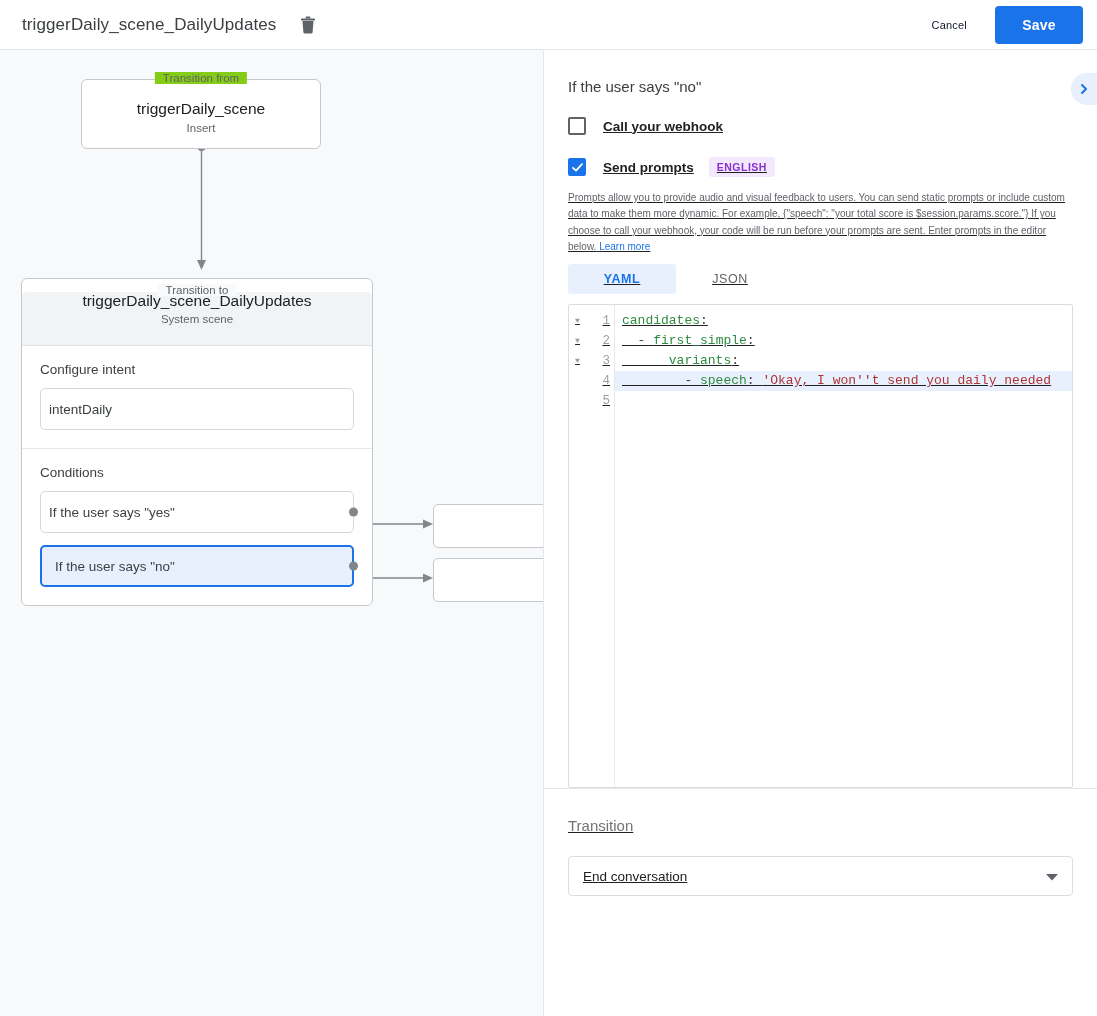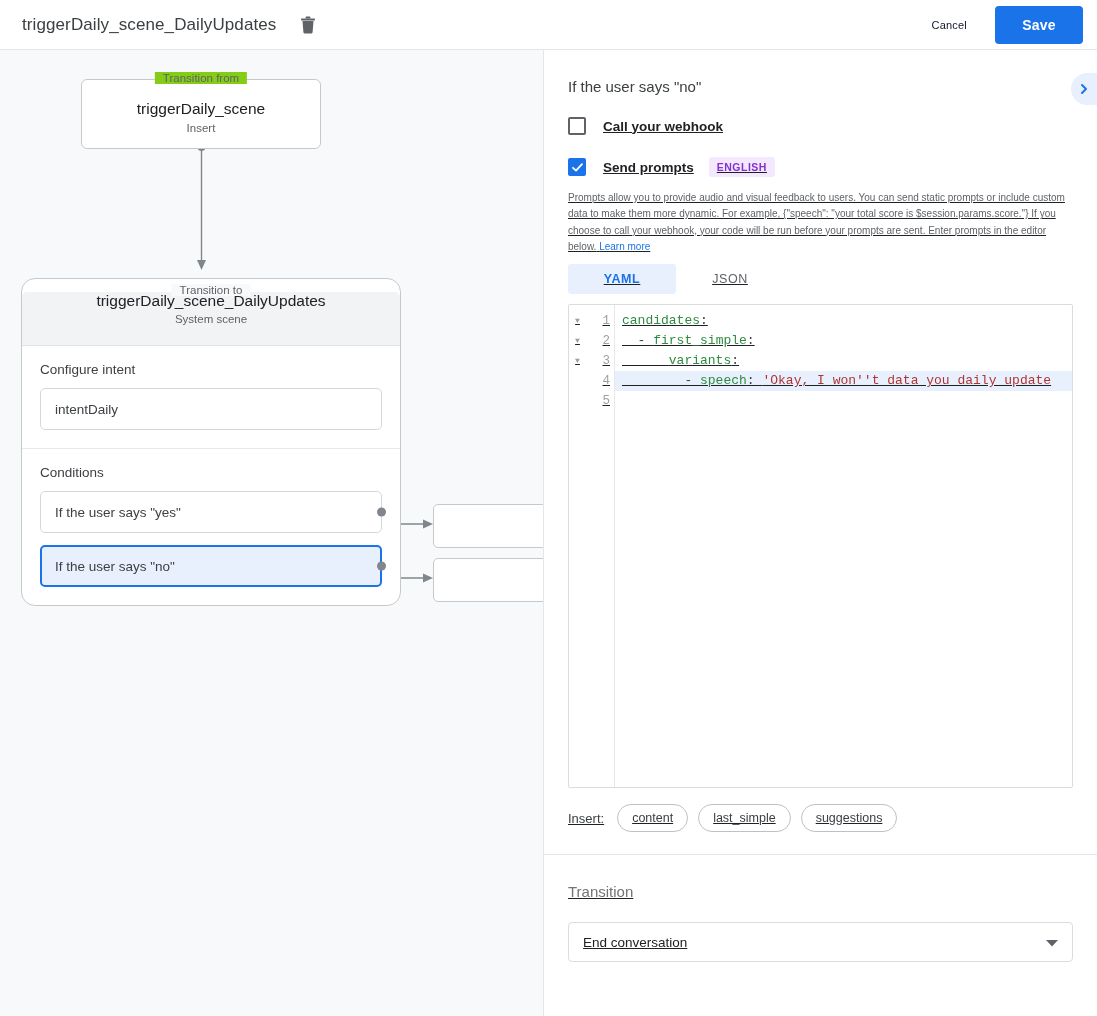--- a/index.html
+++ b/index.html
@@ -120,24 +120,24 @@
   .node-sub {
     text-align: center;
     font-size: 11.5px;
     color: #5f6368;
     margin-top: 4px;
   }
 
   .node-to {
     position: absolute;
     left: 21px; top: 228px;
-    width: 380px;
+    width: 352px;
     background: #fff;
     border: 1px solid #c6c9cc;
-    border-radius: 14px;
+    border-radius: 6px;
     box-sizing: border-box;
   }
   .node-to-head {
     background: #f1f3f4;
     border-radius: 5px 5px 0 0;
     height: 53px;
     position: relative;
     border-bottom: 1px solid #e0e2e5;
   }
   .node-to-head .node-title { margin-top: 13px; font-size: 15.5px; }
@@ -162,21 +162,21 @@
     font-size: 13.5px;
     color: #3c4043;
     margin-bottom: 11px;
   }
   .field-box {
     border: 1px solid #d6d9dc;
     border-radius: 5px;
     height: 42px;
     display: flex;
     align-items: center;
-    padding: 0 14px;
+    padding: 0 8px;
     font-size: 13.5px;
     color: #3c4043;
     background: #fff;
     box-sizing: border-box;
     position: relative;
     cursor: pointer;
   }
   .field-box + .field-box { margin-top: 12px; }
   .field-box.selected {
     border: 2px solid #1a73e8;
@@ -553,31 +553,25 @@
             </div>
             <div class="gline">
               <span class="fold"></span>
               <span class="lnum">5</span>
             </div>
           </div>
         <div class="code" id="code">
             <div class="cline"><span class="k">candidates</span><span class="p">:</span></div>
             <div class="cline"><span class="p">  - </span><span class="k">first_simple</span><span class="p">:</span></div>
             <div class="cline"><span class="p">      </span><span class="k">variants</span><span class="p">:</span></div>
-            <div class="cline hl"><span class="p">        - </span><span class="k">speech</span><span class="p">: </span><span class="s">'Okay, I won''t data you daily update</span></div>
+            <div class="cline hl"><span class="p">        - </span><span class="k">speech</span><span class="p">: </span><span class="s">'Okay, I won''t send you daily needed</span></div>
             <div class="cline"></div>
           </div>
       </div>
 
-      <div class="insert-row">
-        <div class="insert-label">Insert:</div>
-        <div class="chip">content</div>
-        <div class="chip">last_simple</div>
-        <div class="chip">suggestions</div>
-      </div>
     </div>
 
     <div class="divider"></div>
 
     <div class="panel-pad">
       <div class="trans-title">Transition</div>
       <div class="select">
         <span>End conversation</span>
         <span class="caret">
           <svg width="12" height="8" viewBox="0 0 12 8">

